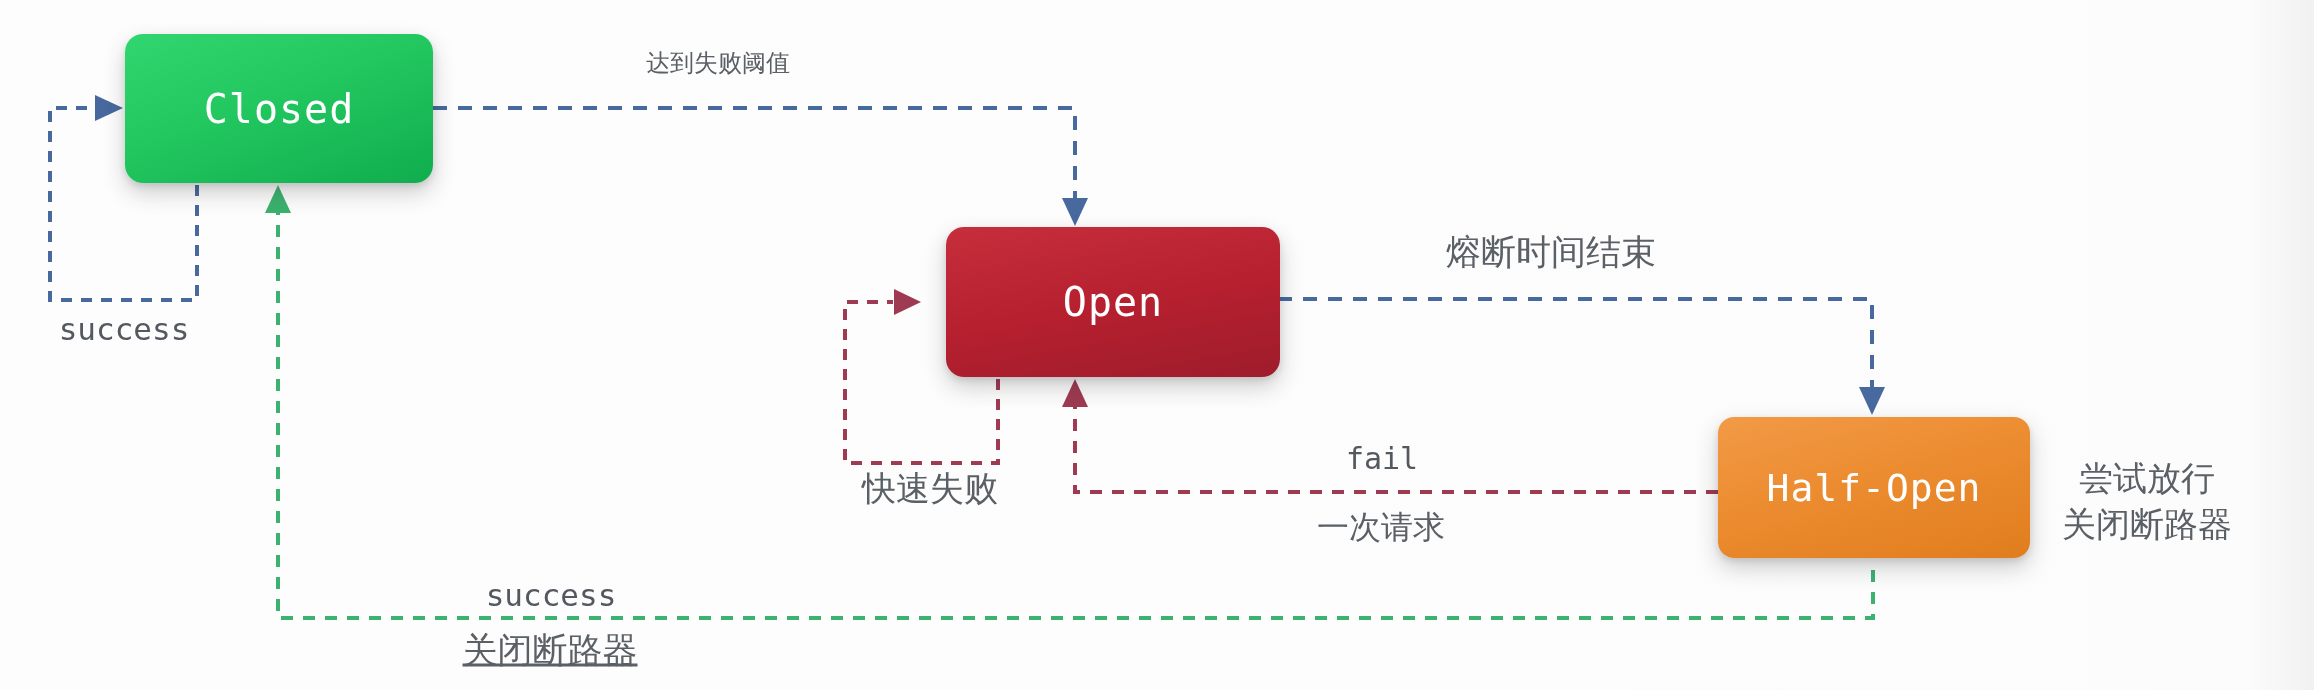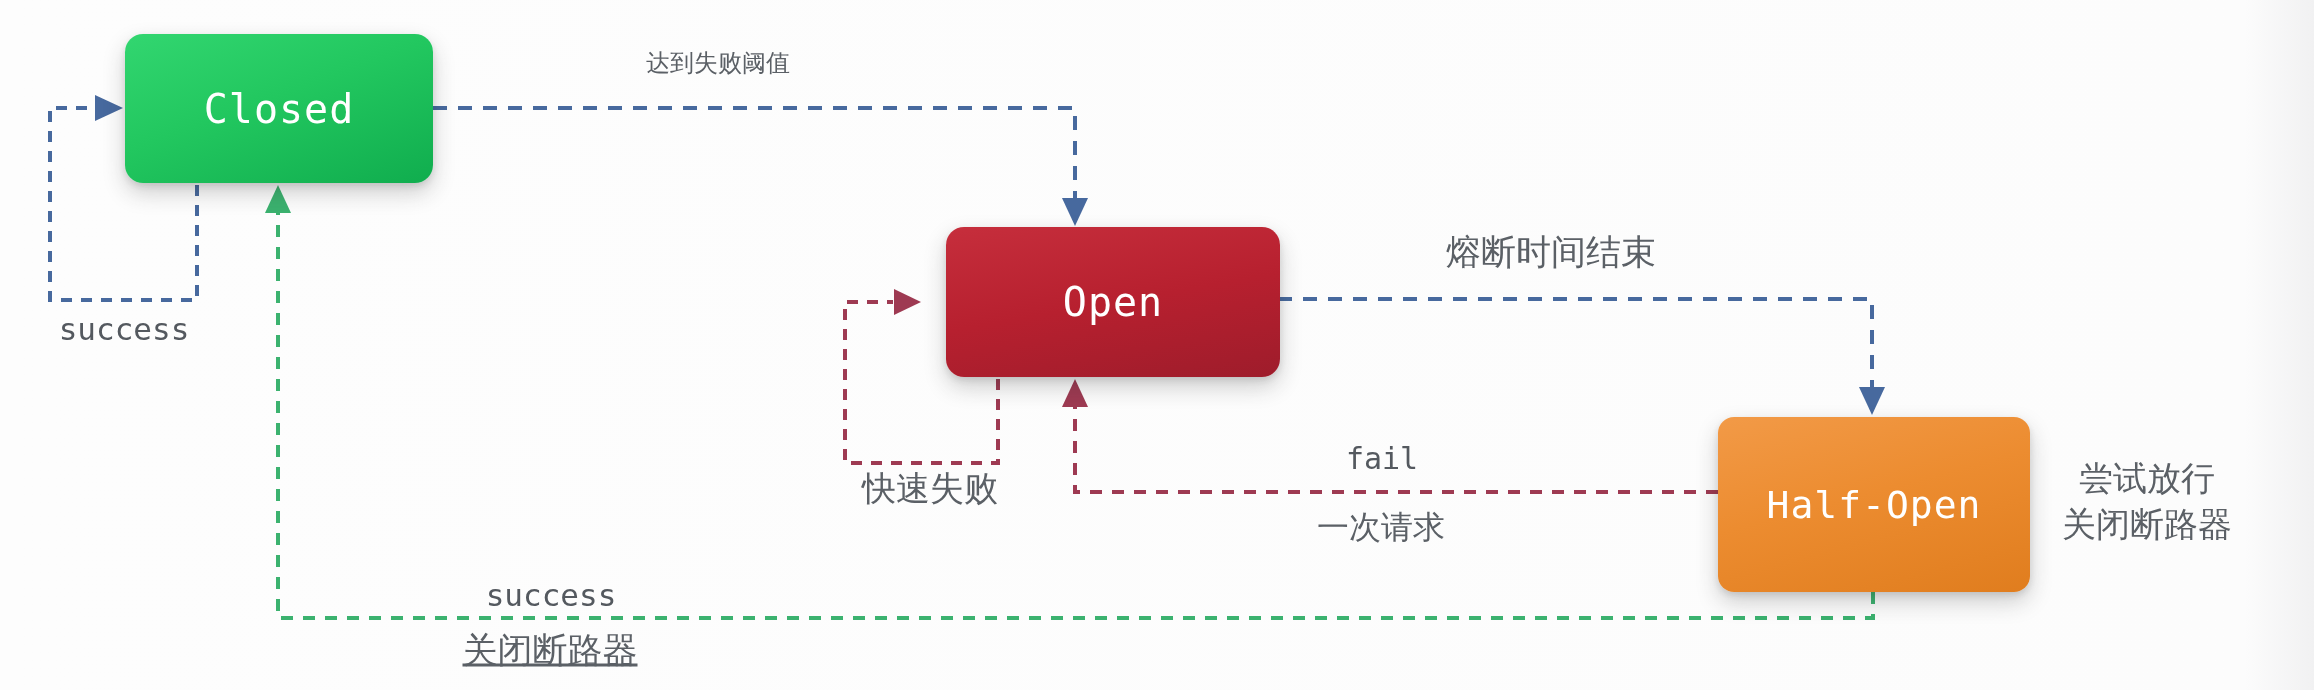--- a/index.html
+++ b/index.html
@@ -38,21 +38,21 @@
     font-size: 40px;
   }
   #node-open {
     left: 922px; top: 227px; width: 334px; height: 150px;
     border-radius: 18px;
     background: linear-gradient(170deg, #c62e3c 0%, #b7202f 50%, #9e1c2b 100%);
     font-size: 40px;
     margin-left: 24px;
   }
   #node-half-open {
-    left: 1718px; top: 417px; width: 312px; height: 175px;
+    left: 1718px; top: 417px; width: 312px; height: 141px;
     border-radius: 16px;
     background: linear-gradient(165deg, #f29a47 0%, #ec8c30 45%, #e07d1e 100%);
     font-size: 38px;
   }
   .lbl {
     position: absolute;
     transform: translate(-50%, -50%);
     white-space: nowrap;
     color: #5b6066;
   }

